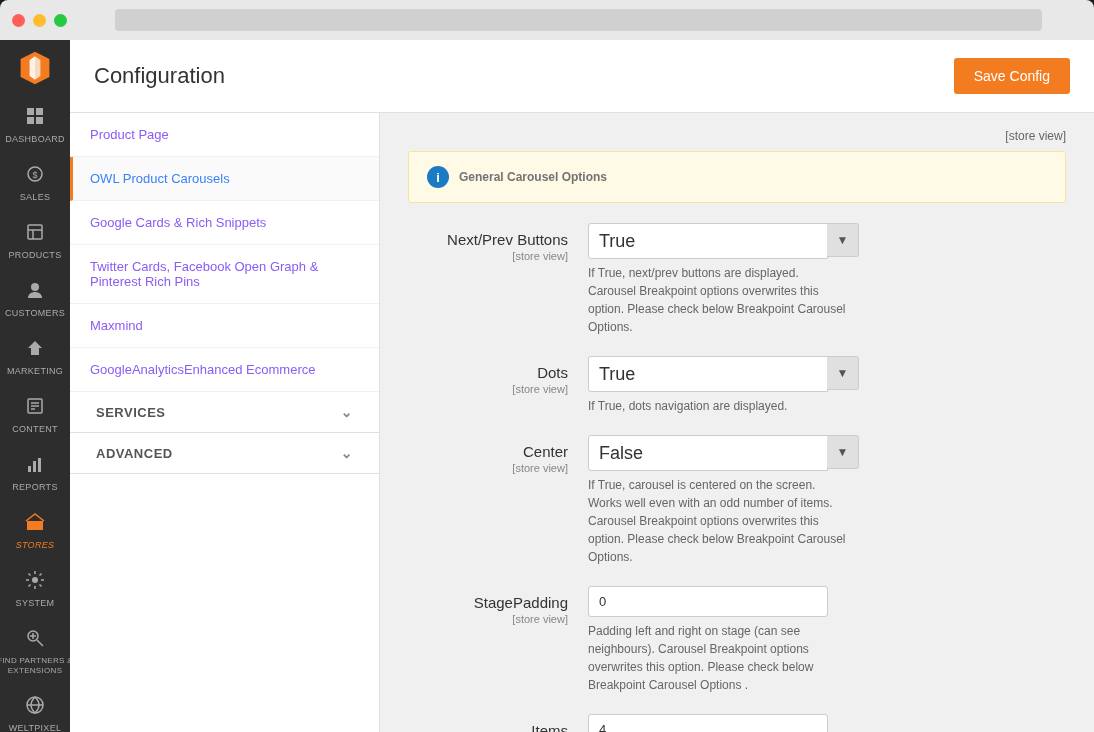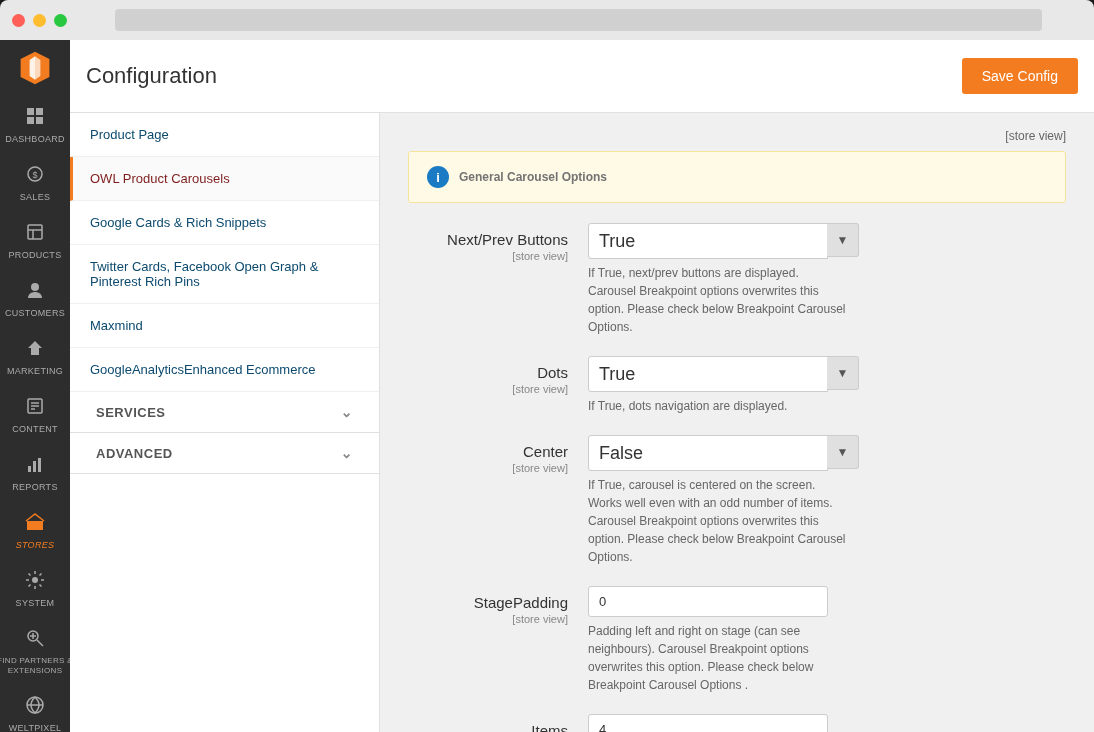--- a/index.html
+++ b/index.html
@@ -21,31 +21,31 @@
     .nav-logo { width: 40px; height: 40px; margin-bottom: 10px; display: flex; align-items: center; justify-content: center; }
     .nav-item { width: 94px; display: flex; flex-direction: column; align-items: center; justify-content: center; padding: 10px 4px; cursor: pointer; color: #aaa; font-size: 9px; text-align: center; gap: 8px; }
     .nav-item.active { color: #fff; }
     .nav-item svg { width: 20px; height: 20px; }
     .nav-item-label { font-size: 9px; text-transform: uppercase; letter-spacing: 0.3px; }
 
     
     .content-area { flex: 1; background: #f5f5f5; display: flex; flex-direction: column; overflow: hidden; }
 
     
-    .top-header { background: #fff; padding: 18px 16px; display: flex; align-items: center; justify-content: space-between; border-bottom: 1px solid #e0e0e0; flex-shrink: 0; }
+    .top-header { background: #fff; padding: 18px 24px; display: flex; align-items: center; justify-content: space-between; border-bottom: 1px solid #e0e0e0; flex-shrink: 0; }
     .page-title-text { font-size: 22px; color: #333; font-weight: 300; }
     .save-config-btn { background: #f37c20; color: #fff; border: none; padding: 10px 20px; font-size: 14px; cursor: pointer; border-radius: 3px; font-weight: 500; }
 
     
     .main-content { display: flex; flex: 1; overflow: hidden; }
 
     
     .sidebar { width: 310px; background: #fff; border-right: 1px solid #e0e0e0; overflow-y: auto; flex-shrink: 0; }
-    .sidebar-item { padding: 14px 20px; border-bottom: 1px solid #f0f0f0; cursor: pointer; font-size: 13px; color: #0c4a6e; }
-    .sidebar-item.active { border-left: 3px solid #f37c20; background: #fafafa; font-weight: 500; color: #7f1d1d; padding-left: 17px; }
+    .sidebar-item { padding: 14px 20px; border-bottom: 1px solid #f0f0f0; cursor: pointer; font-size: 13px; color: #8b5cf6; }
+    .sidebar-item.active { border-left: 3px solid #f37c20; background: #fafafa; font-weight: 500; color: #3b82f6; padding-left: 17px; }
     .sidebar-section { padding: 12px 26px; display: flex; align-items: center; justify-content: space-between; cursor: pointer; font-size: 13px; font-weight: 600; color: #555; border-bottom: 1px solid #e0e0e0; text-transform: uppercase; letter-spacing: 0.5px; }
     .chevron { font-size: 14px; color: #888; }
 
     
     .right-panel { flex: 1; overflow-y: auto; padding: 8px; background: #f0f0f0; }
 
     
     .store-view-banner { text-align: right; padding: 8px 20px; font-size: 12px; color: #666; background: #f0f0f0; }
 
     

